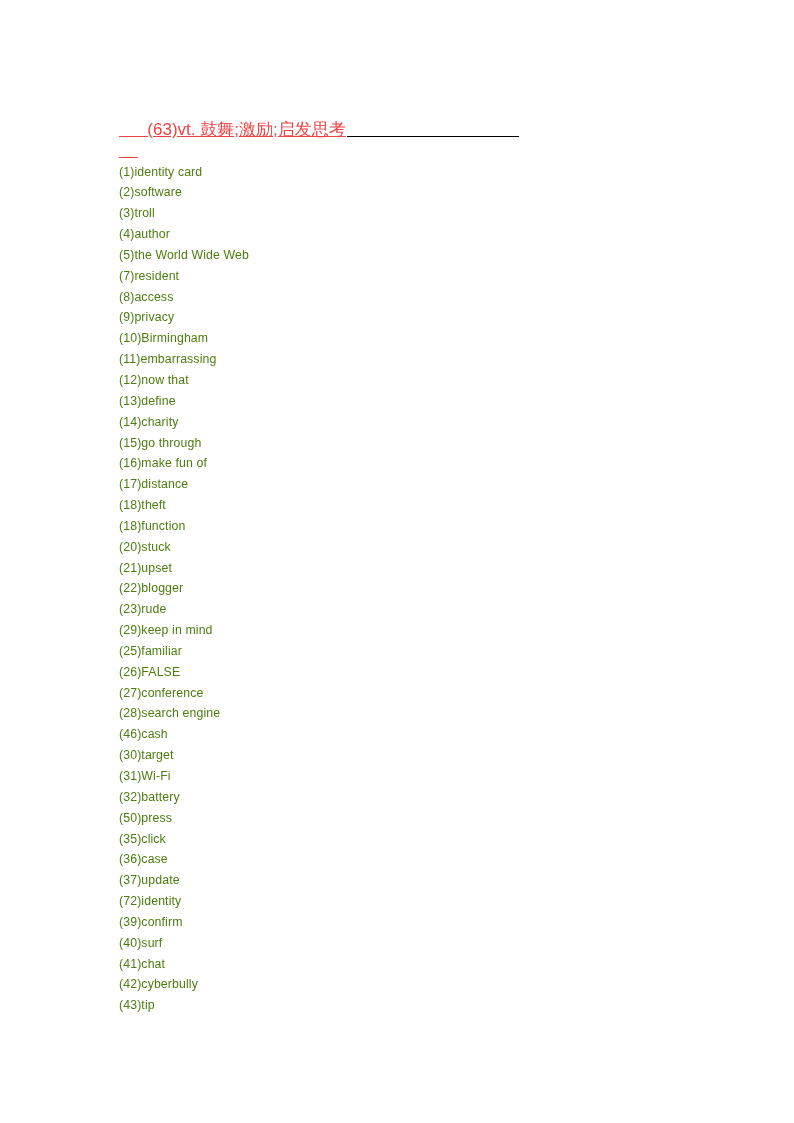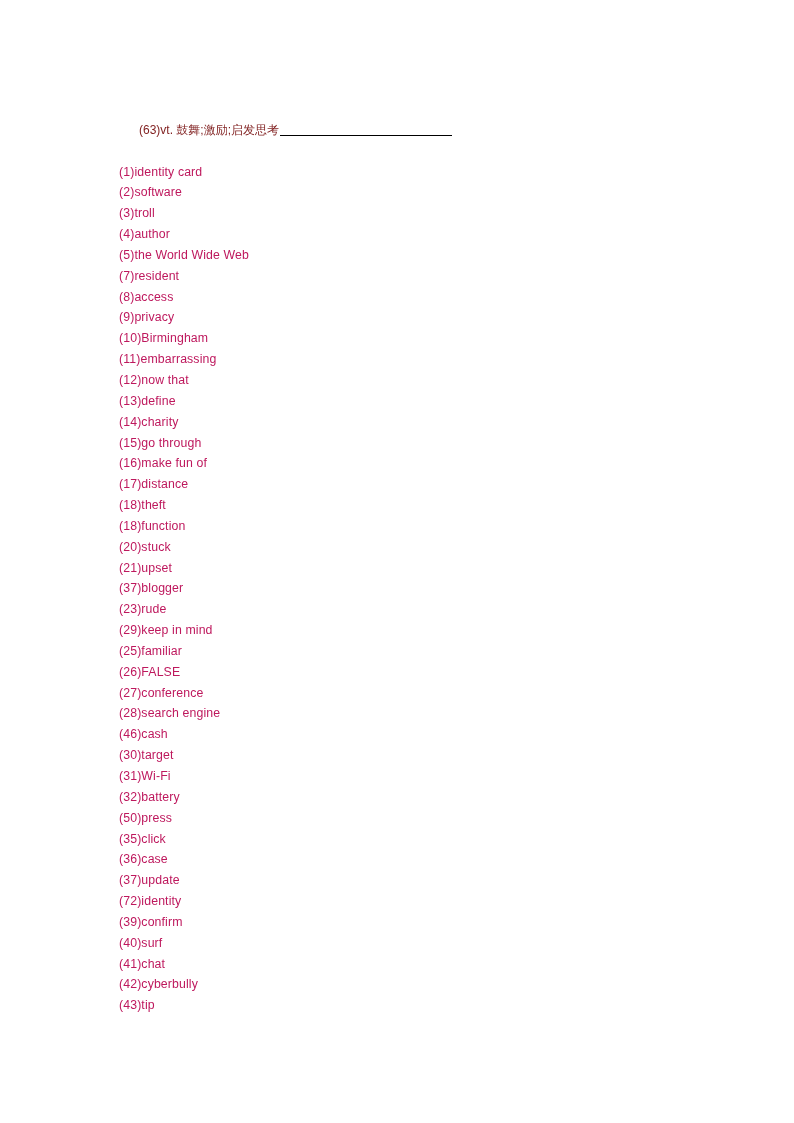--- a/index.html
+++ b/index.html
@@ -18,29 +18,30 @@
   }
   .content {
     position: absolute;
     left: 119px;
     top: 99px;
     width: 560px;
   }
   .entry {
     font-size: 12.3px;
     line-height: 20.85px;
-    color: #be185d;
+    color: #4d7c0f;
     white-space: pre;
     letter-spacing: 0.01em;
   }
   .entry-heading {
-    font-size: 12px;
+    font-size: 17px;
     line-height: 20.85px;
-    color: #7f1d1d;
+    color: #ef4444;
     white-space: pre;
+    text-decoration: underline;
   }
   .heading-text {
     display: inline;
   }
   .blank-rule {
     display: inline-block;
     width: 172px;
     border-bottom: 1.4px solid #000000;
     vertical-align: -2px;
     margin-left: 1px;
@@ -70,21 +71,21 @@
         <div class="entry">(12)now that</div>
         <div class="entry">(13)define</div>
         <div class="entry">(14)charity</div>
         <div class="entry">(15)go through</div>
         <div class="entry">(16)make fun of</div>
         <div class="entry">(17)distance</div>
         <div class="entry">(18)theft</div>
         <div class="entry">(18)function</div>
         <div class="entry">(20)stuck</div>
         <div class="entry">(21)upset</div>
-        <div class="entry">(37)blogger</div>
+        <div class="entry">(22)blogger</div>
         <div class="entry">(23)rude</div>
         <div class="entry">(29)keep in mind</div>
         <div class="entry">(25)familiar</div>
         <div class="entry">(26)FALSE</div>
         <div class="entry">(27)conference</div>
         <div class="entry">(28)search engine</div>
         <div class="entry">(46)cash</div>
         <div class="entry">(30)target</div>
         <div class="entry">(31)Wi-Fi</div>
         <div class="entry">(32)battery</div>

